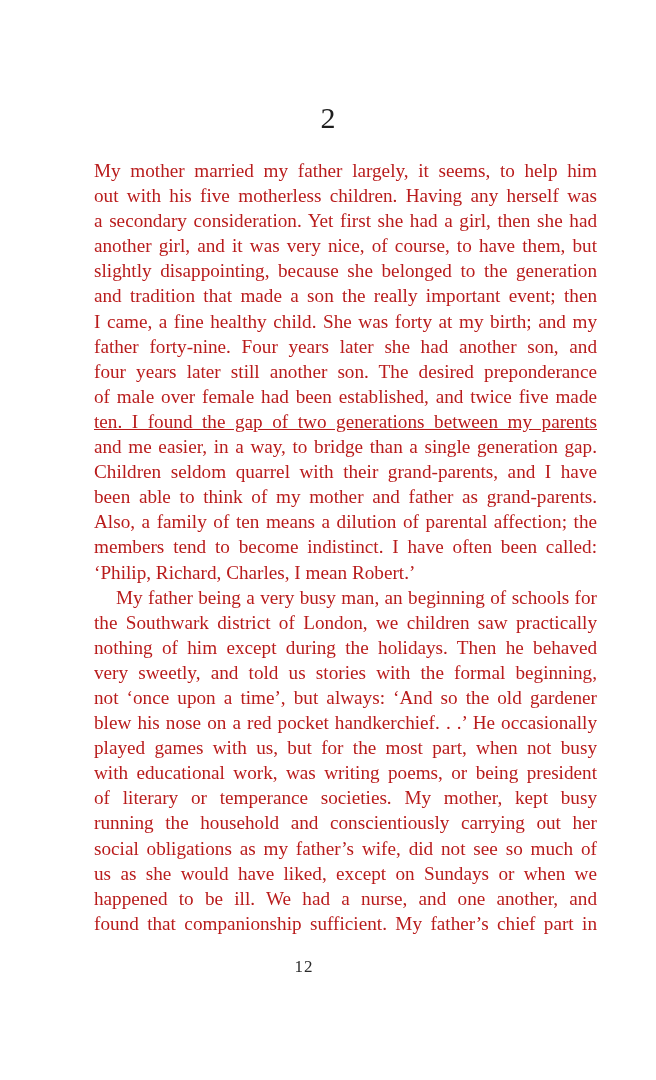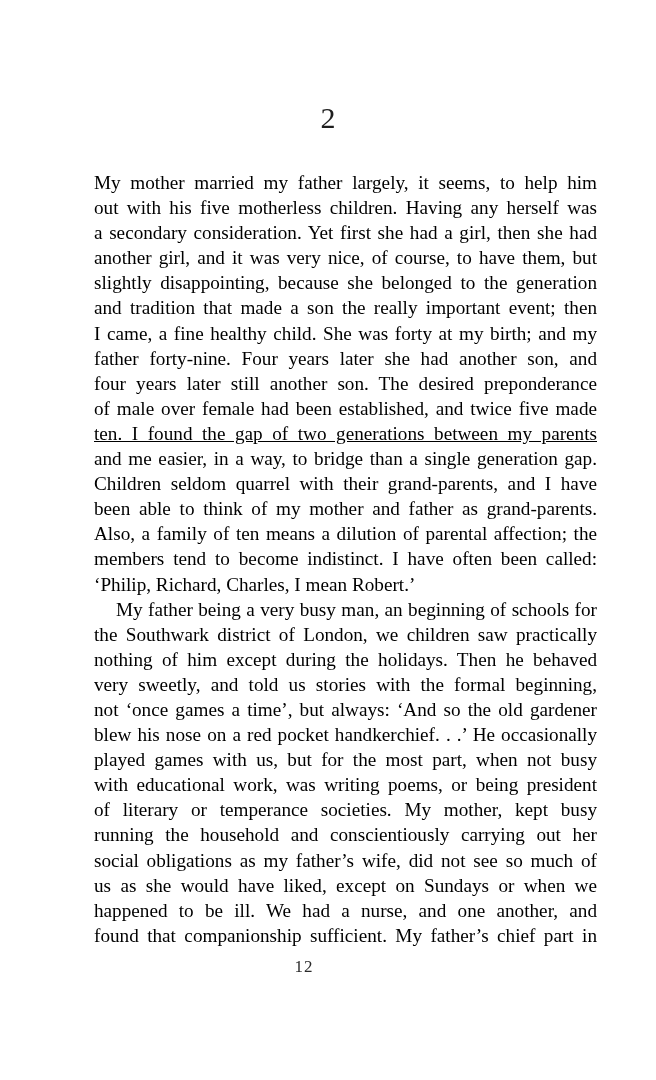--- a/index.html
+++ b/index.html
@@ -20,27 +20,27 @@
       top: 100px;
       left: 0;
       width: 656px;
       text-align: center;
       font-size: 30px;
       line-height: 36px;
       color: #1e1e1e;
     }
     .body-text {
       position: absolute;
-      top: 170px;
+      top: 158px;
       left: 94px;
       width: 503px;
       font-size: 19.2px;
       line-height: 25.1px;
       text-align: justify;
-      color: #000000;
+      color: #b91c1c;
     }
     .line {
       display: block;
       white-space: nowrap;
       text-align: justify;
       text-align-last: justify;
       height: 25.1px;
     }
     .line.last {
       text-align-last: left;
@@ -84,21 +84,21 @@
     <span class="line" style="display: block;">Also, a family of ten means a dilution of parental affection; the</span>
     <span class="line" style="display: block;">members tend to become indistinct. I have often been called:</span>
     <span class="line last" style="display: block;">‘Philip, Richard, Charles, I mean Robert.’</span>
   </div>
 
   <div>
     <span class="line indent" style="display: block;">My father being a very busy man, an beginning of schools for</span>
     <span class="line" style="display: block;">the Southwark district of London, we children saw practically</span>
     <span class="line" style="display: block;">nothing of him except during the holidays. Then he behaved</span>
     <span class="line" style="display: block;">very sweetly, and told us stories with the formal beginning,</span>
-    <span class="line" style="display: block;">not ‘once games a time’, but always: ‘And so the old gardener</span>
+    <span class="line" style="display: block;">not ‘once upon a time’, but always: ‘And so the old gardener</span>
     <span class="line" style="display: block;">blew his nose on a red pocket handkerchief. . .’ He occasionally</span>
     <span class="line" style="display: block;">played games with us, but for the most part, when not busy</span>
     <span class="line" style="display: block;">with educational work, was writing poems, or being president</span>
     <span class="line" style="display: block;">of literary or temperance societies. My mother, kept busy</span>
     <span class="line" style="display: block;">running the household and conscientiously carrying out her</span>
     <span class="line" style="display: block;">social obligations as my father’s wife, did not see so much of</span>
     <span class="line" style="display: block;">us as she would have liked, except on Sundays or when we</span>
     <span class="line" style="display: block;">happened to be ill. We had a nurse, and one another, and</span>
     <span class="line" style="display: block;">found that companionship sufficient. My father’s chief part in</span>
   </div>

